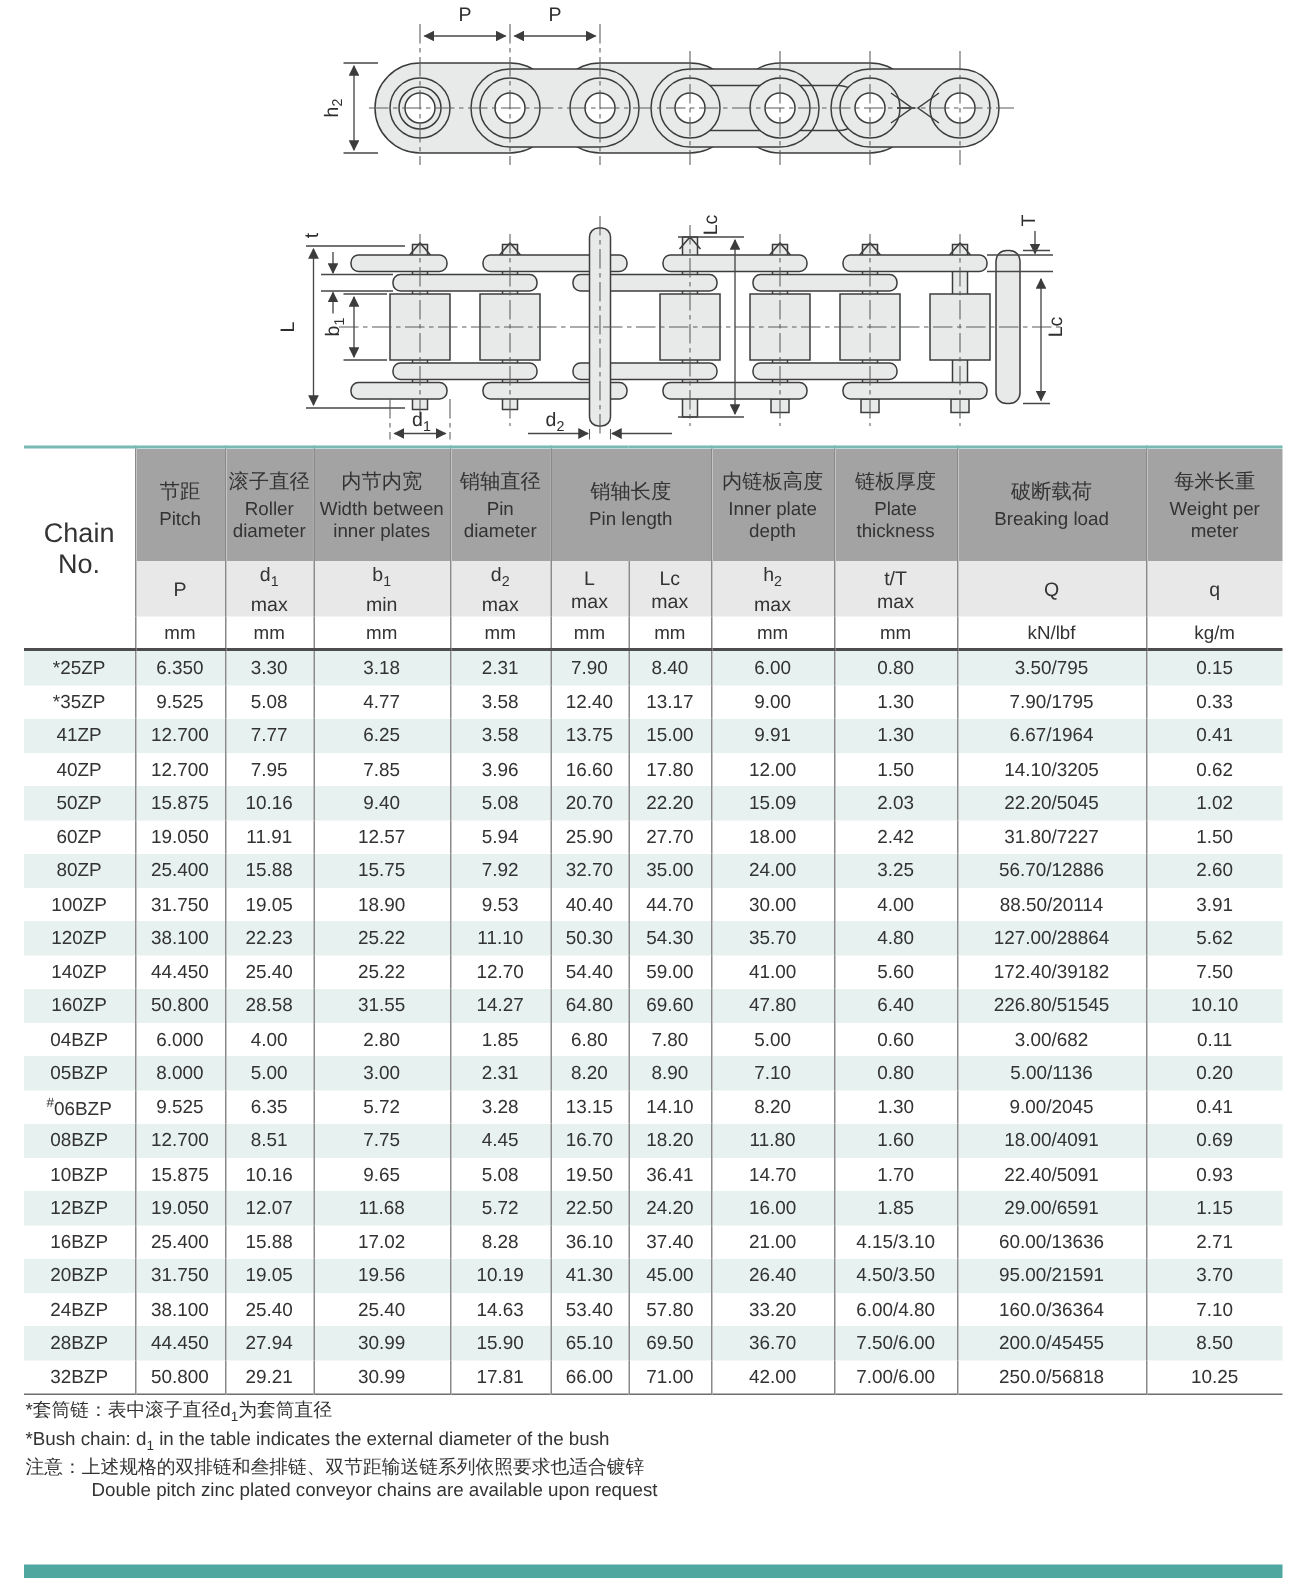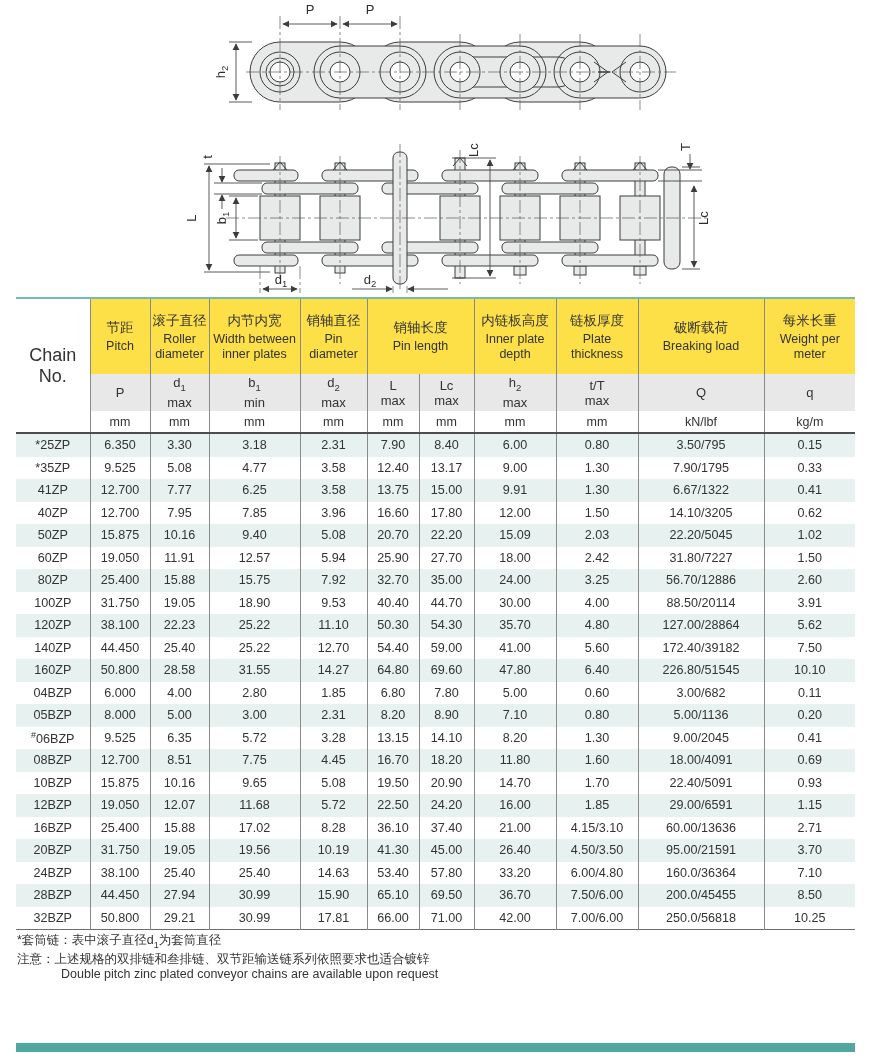--- a/index.html
+++ b/index.html
@@ -14,21 +14,21 @@
   .cl    { stroke:#5a5a5a; stroke-width:0.7; fill:none; stroke-dasharray:13 3 3 3; }
   .dtxt  { font-size:13px; fill:#2e2e2e; }
   .ssub  { font-size:9.5px; }
 
   
   #spec-table { position:absolute; left:16px; top:297px; width:839px; border-collapse:collapse; table-layout:fixed;
                 border-top:2.5px solid #79b9b3; border-bottom:1.5px solid #6d6d6d; }
   #spec-table th, #spec-table td { padding:0; text-align:center; font-weight:normal; overflow:hidden; }
   .vl { border-left:1px solid #8a8a8a; }
   th.chain { font-size:18px; border-bottom:2px solid #4d4d4d; background:#fff; }
-  th.h1 { height:75px; vertical-align:middle; background:#fde047; }
+  th.h1 { height:75px; vertical-align:middle; background:#a3a3a3; }
   th.h1 .zh { font-size:13.5px; margin-bottom:2px; }
   th.h1 .en { font-size:12.5px; line-height:14.5px; }
   td.band { background:#e8e8e8; height:37px; font-size:13px; line-height:15px; vertical-align:middle; }
   td.band sub, td.unit sub, td.no sub { font-size:9.5px; }
   td.unit { height:21px; font-size:12.5px; background:#fff; border-bottom:2px solid #4d4d4d;margin-left:16px; }
   tbody td { height:22.5px; font-size:12.6px; background:#fff; }
   tbody tr.tint td { background:#e7f2f0; }
   td.no sup, .fn sup { font-size:9px; }
 
   
@@ -317,21 +317,21 @@
         <tr class="tint">
           <td class="no">41ZP</td>
           <td class="vl">12.700</td>
           <td class="vl">7.77</td>
           <td class="vl">6.25</td>
           <td class="vl">3.58</td>
           <td class="vl">13.75</td>
           <td class="vl">15.00</td>
           <td class="vl">9.91</td>
           <td class="vl">1.30</td>
-          <td class="vl">6.67/1322</td>
+          <td class="vl">6.67/1964</td>
           <td class="vl">0.41</td>
         </tr>
         <tr class="">
           <td class="no">40ZP</td>
           <td class="vl">12.700</td>
           <td class="vl">7.95</td>
           <td class="vl">7.85</td>
           <td class="vl">3.96</td>
           <td class="vl">16.60</td>
           <td class="vl">17.80</td>
@@ -483,21 +483,21 @@
           <td class="vl">18.00/4091</td>
           <td class="vl">0.69</td>
         </tr>
         <tr class="">
           <td class="no">10BZP</td>
           <td class="vl">15.875</td>
           <td class="vl">10.16</td>
           <td class="vl">9.65</td>
           <td class="vl">5.08</td>
           <td class="vl">19.50</td>
-          <td class="vl">20.90</td>
+          <td class="vl">36.41</td>
           <td class="vl">14.70</td>
           <td class="vl">1.70</td>
           <td class="vl">22.40/5091</td>
           <td class="vl">0.93</td>
         </tr>
         <tr class="tint">
           <td class="no">12BZP</td>
           <td class="vl">19.050</td>
           <td class="vl">12.07</td>
           <td class="vl">11.68</td>
@@ -572,19 +572,20 @@
           <td class="vl">42.00</td>
           <td class="vl">7.00/6.00</td>
           <td class="vl">250.0/56818</td>
           <td class="vl">10.25</td>
         </tr>
       </tbody>
   </table>
 
   <div id="footnotes">
       <div class="fn">*套筒链：表中滚子直径d<sub>1</sub>为套筒直径</div>
+      <div class="fn">*Bush chain: d<sub>1</sub> in the table indicates the external diameter of the bush</div>
       <div class="fn">注意：上述规格的双排链和叁排链、双节距输送链系列依照要求也适合镀锌</div>
       <div class="fn ind">Double pitch zinc plated conveyor chains are available upon request</div>
     </div>
 
   <div id="accent-bar" style="background: rgb(79, 167, 160);"></div>
 
 </div>
 
 </body></html>

